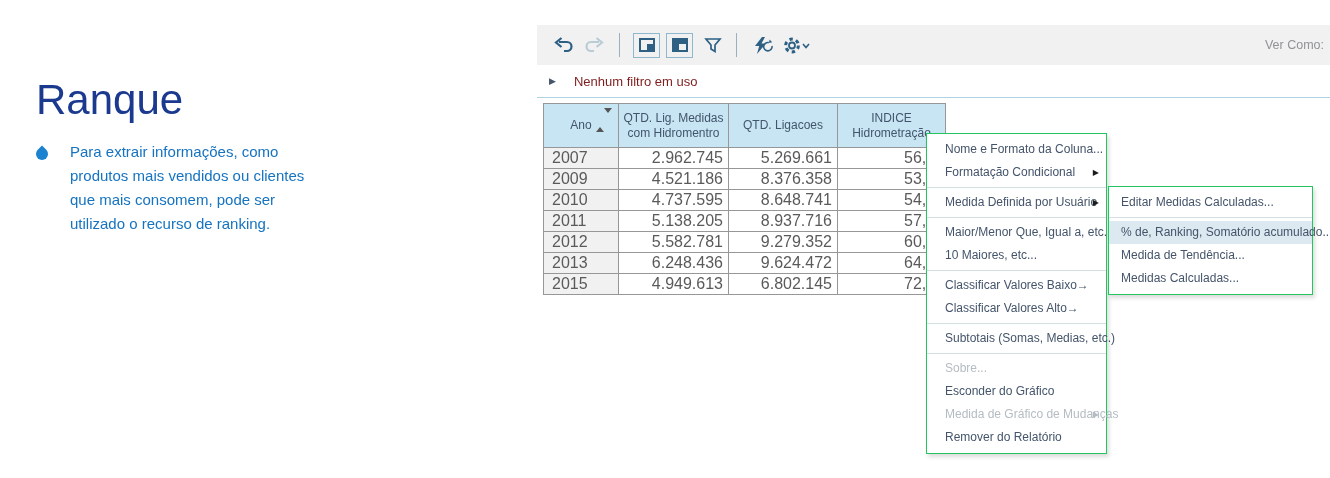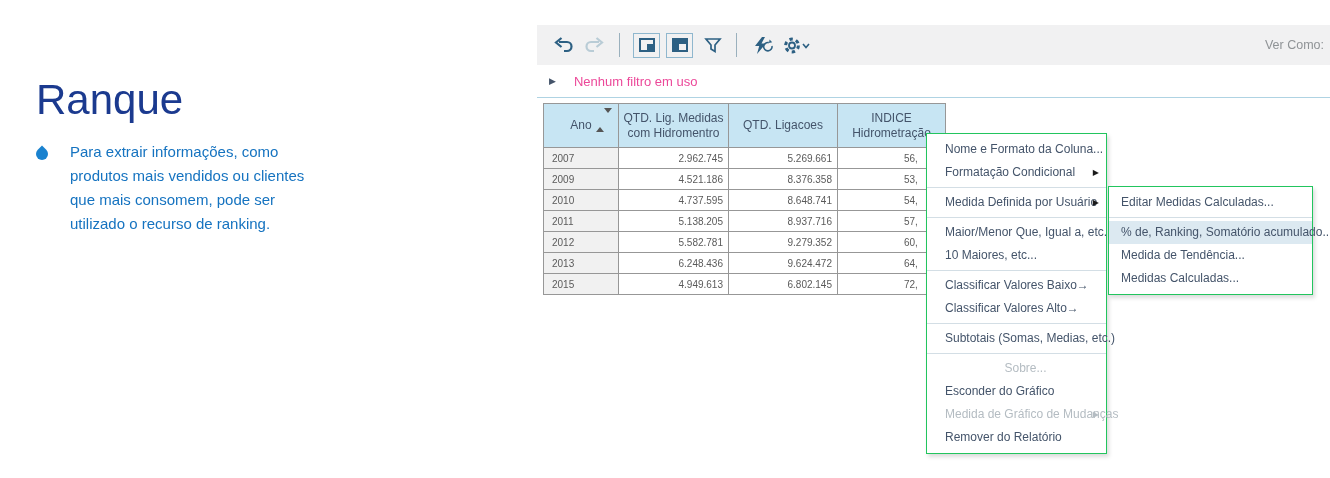--- a/index.html
+++ b/index.html
@@ -23,47 +23,47 @@
   .win-ico { position:relative; width:16px; height:14px; border:2px solid #2D6083; }
   .win-ico .fill-br { position:absolute; right:0; bottom:0; width:6px; height:6px; background:#2D6083; }
   .win-ico .fill-top { position:absolute; left:0; top:0; right:0; height:4px; background:#2D6083; }
   .win-ico .fill-left { position:absolute; left:0; top:0; bottom:0; width:5px; background:#2D6083; }
   .view-as { position:absolute; right:6px; top:38px; font-size:12.5px; color:#8F9396; }
 
   
   .filter-bar { position:absolute; left:537px; top:65px; right:0; height:33px; background:#fff;
                 border-bottom:1px solid #AFD3E3; display:flex; align-items:center; }
   .filter-expander { margin-left:12px; font-size:9px; color:#44546A; cursor:pointer; }
-  .filter-label { margin-left:18px; font-size:13px; color:#ec4899; }
+  .filter-label { margin-left:18px; font-size:13px; color:#7f1d1d; }
 
   
   table.pivot { position:absolute; left:543px; top:103px; border-collapse:collapse; table-layout:fixed; }
   table.pivot th, table.pivot td { border:1px solid #979797; overflow:hidden; }
   table.pivot th { height:30px; font-size:12px; font-weight:normal; color:#44546A; text-align:center;
                    vertical-align:middle; line-height:1.2; background:#C7E5F3; white-space:pre-line; padding:0 2px; }
   th.col-ano { background:#F2CF2E; position:relative; text-align:left; padding-left:8px; }
   .sort-icon { position:absolute; right:6px; top:9px; }
   .sort-icon .up { width:0; height:0; border-left:4px solid transparent; border-right:4px solid transparent;
                    border-bottom:5px solid #555; margin-bottom:2px; }
   .sort-icon .dn { width:0; height:0; border-left:4px solid transparent; border-right:4px solid transparent;
                    border-top:5px solid #555; }
-  table.pivot td { height:21px; font-size:10px; color:#5A5A5A; background:#fff; padding:0 5px; text-align:right; }
+  table.pivot td { height:21px; font-size:16px; color:#5A5A5A; background:#fff; padding:0 5px; text-align:right; }
   table.pivot td.col-ano { background:#F1F1F1; text-align:left; padding-left:8px; }
   table.pivot td.col-indice { text-align:left; padding-left:66px; }
   .w-ano { width:75px; } .w-med { width:110px; } .w-lig { width:109px; } .w-ind { width:108px; }
 
   
   .menu { position:absolute; background:#fff; border:1px solid #22c55e; box-shadow:2px 3px 4px rgba(0,0,0,0.14);
           padding:4px 0; z-index:10; }
   .menu-main { left:926px; top:133px; width:181px; }
   .menu-sub { left:1108px; top:186px; width:205px; z-index:11; }
   .menu-item { position:relative; height:23px; line-height:23px; padding-left:18px; font-size:12px;
                color:#44546A; cursor:pointer; white-space:nowrap; }
   .menu-sub .menu-item { padding-left:12px; }
-  .menu-item.disabled { color:#B4BCC2;text-align:center; }
+  .menu-item.disabled { color:#B4BCC2; }
   .menu-item.highlighted { background:#DCE9F1; }
   .submenu-arrow { position:absolute; right:7px; top:0; font-size:8px; color:#1a1a1a; }
   .menu-item.disabled .submenu-arrow { color:#B4BCC2; }
   .menu-sep { border-top:1px solid #D3DEE5; margin:3px 0; height:0; }
 </style>
 </head>
 <body>
 
 <div id="canvas">
 

